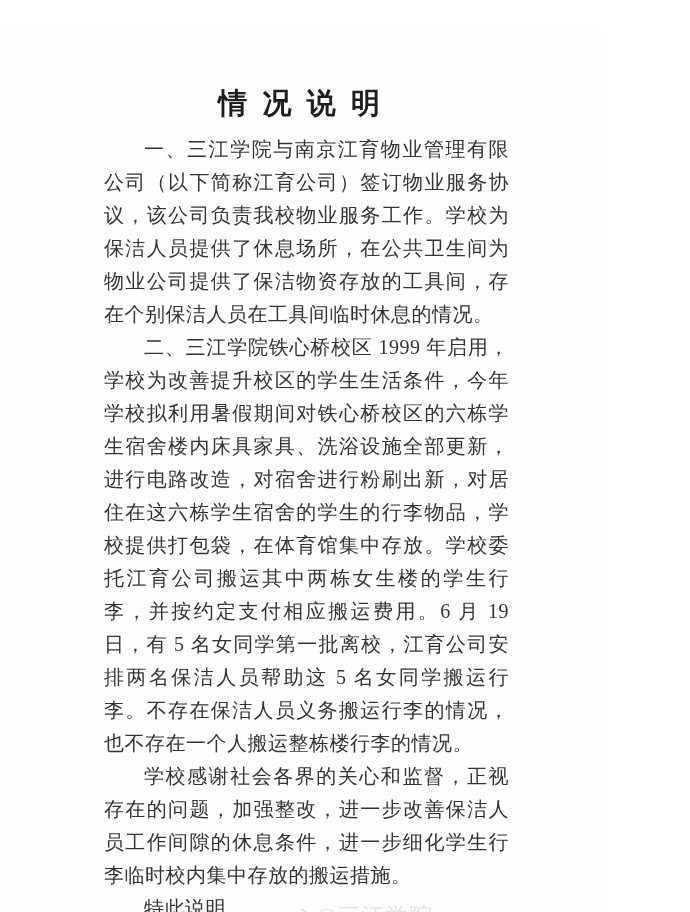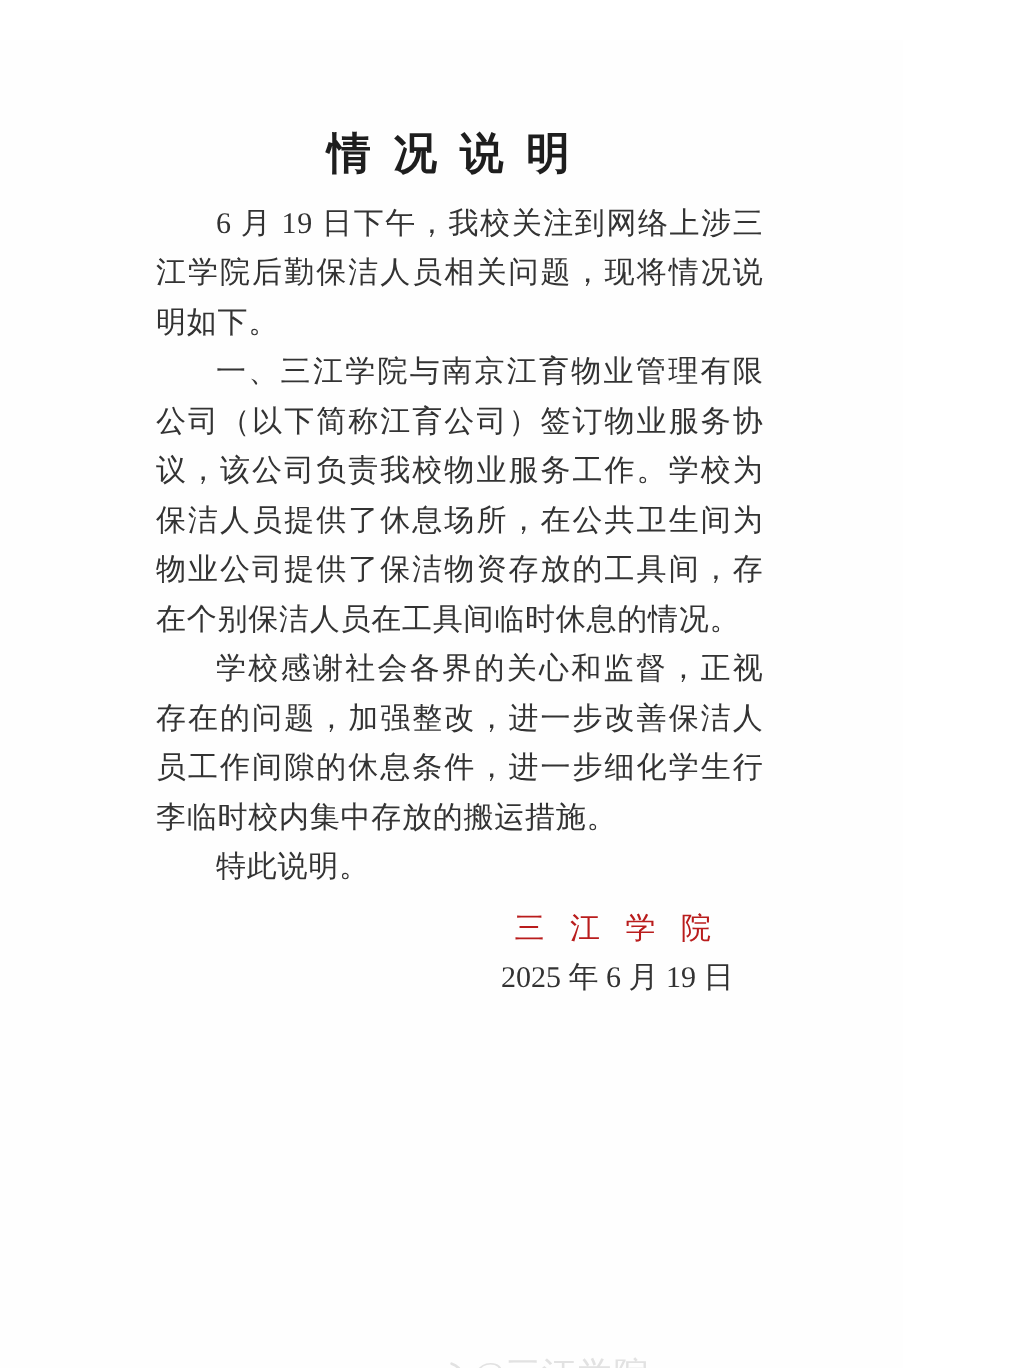--- a/index.html
+++ b/index.html
@@ -81,22 +81,22 @@
   }
 </style>
 </head>
 <body>
 
 <div class="page">
 
   <h1 class="doc-title">情 况 说 明</h1>
 
   <div class="doc-body">
-    <p>6 月 19 日下午，我校关注到网络上涉三江学院后勤保洁人员相关问题，现将情况说明如下。</p>
     <p>一、三江学院与南京江育物业管理有限公司（以下简称江育公司）签订物业服务协议，该公司负责我校物业服务工作。学校为保洁人员提供了休息场所，在公共卫生间为物业公司提供了保洁物资存放的工具间，存在个别保洁人员在工具间临时休息的情况。</p>
+    <p>二、三江学院铁心桥校区 1999 年启用，学校为改善提升校区的学生生活条件，今年学校拟利用暑假期间对铁心桥校区的六栋学生宿舍楼内床具家具、洗浴设施全部更新，进行电路改造，对宿舍进行粉刷出新，对居住在这六栋学生宿舍的学生的行李物品，学校提供打包袋，在体育馆集中存放。学校委托江育公司搬运其中两栋女生楼的学生行李，并按约定支付相应搬运费用。6 月 19 日，有 5 名女同学第一批离校，江育公司安排两名保洁人员帮助这 5 名女同学搬运行李。不存在保洁人员义务搬运行李的情况，也不存在一个人搬运整栋楼行李的情况。</p>
     <p>学校感谢社会各界的关心和监督，正视存在的问题，加强整改，进一步改善保洁人员工作间隙的休息条件，进一步细化学生行李临时校内集中存放的搬运措施。</p>
     <p>特此说明。</p>
   </div>
 
   <div class="signature-block">
     <div class="signature-inner">
       <div class="signature-org">三 江 学 院</div>
       <div class="signature-date">2025 年 6 月 19 日</div>
     </div>
   </div>

